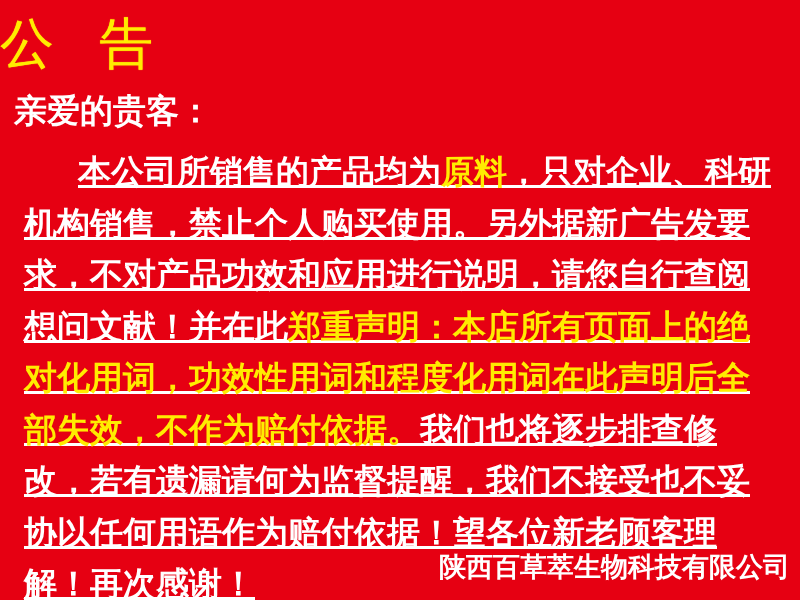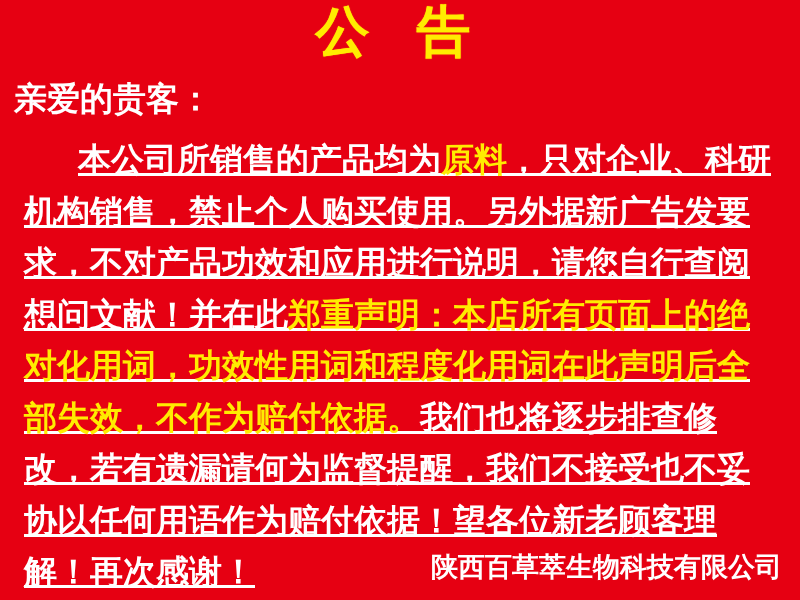--- a/index.html
+++ b/index.html
@@ -14,25 +14,25 @@
     overflow: hidden;
   }
   #notice-page {
     position: relative;
     width: 800px;
     height: 600px;
     box-sizing: border-box;
     background: #e60012;
   }
   #notice-title {
-    text-align: center;
     color: #ffec00;
     font-size: 54px;
-    font-weight: bold;
+    font-weight: normal;
     letter-spacing: 14px;
+    padding-top: 12px;
     line-height: 1.2;
     text-shadow: 0 0 1px #ffec00;
   }
   #notice-body {
     padding: 8px 14px 0 14px;
     color: #ffffff;
     font-size: 33px;
     line-height: 1.56;
     font-weight: bold;
   }
@@ -42,21 +42,21 @@
   .para {
     margin: 10px;
     text-indent: 54px;
     text-decoration: underline;
   }
   .hl {
     color: #ffec00;
   }
   #notice-signature {
     position: absolute;
-    right: 18px;
+    right: 10px;
     bottom: 14px;
     color: #ffffff;
     font-size: 27px;
     font-weight: bold;
     line-height: 1.4;
   }
 </style>
 </head>
 <body>
 

